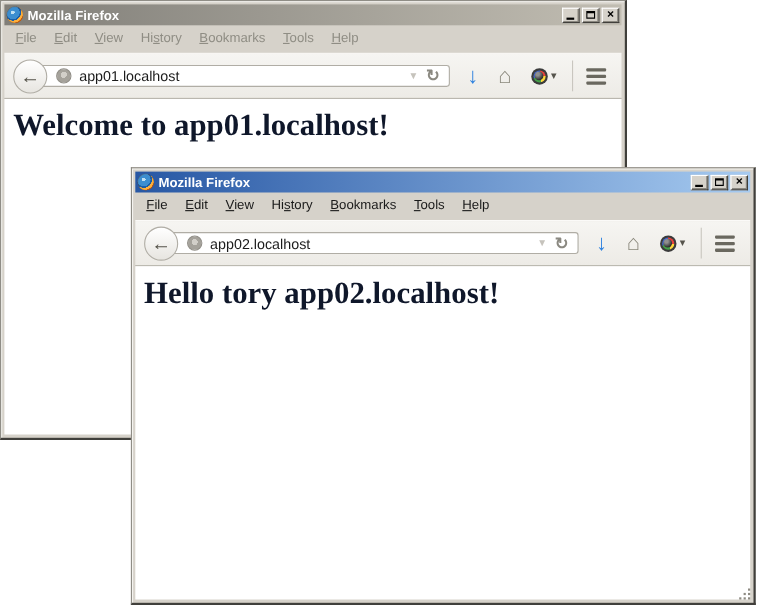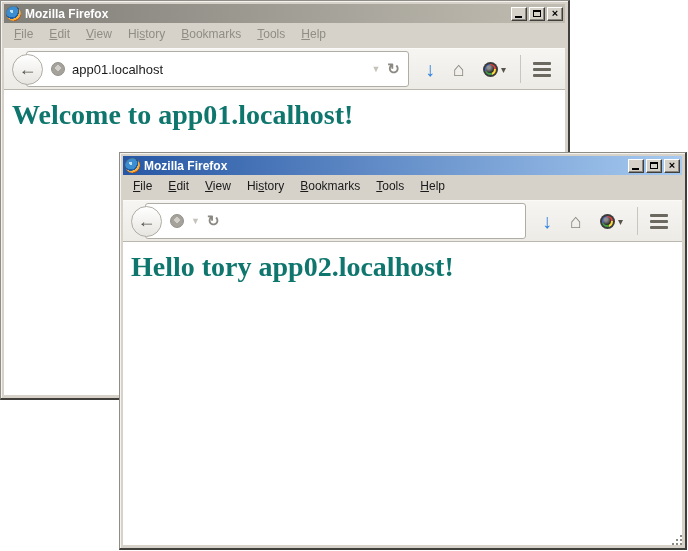--- a/index.html
+++ b/index.html
@@ -57,21 +57,21 @@
     padding:0 14px 0 8px;
   }
   .back-btn {
     width:31px; height:31px; box-sizing:border-box; border-radius:50%;
     border:1px solid #b0ada5; background:linear-gradient(#ffffff,#e7e5e0);
     color:#56544b; font-size:18px; font-weight:bold; line-height:1;
     display:flex; align-items:center; justify-content:center;
     position:relative; z-index:2; flex:0 0 auto;
   }
   .urlbar {
-    flex:1 1 auto; min-width:0; height:36px; box-sizing:border-box;
+    flex:1 1 auto; min-width:0; height:20px; box-sizing:border-box;
     margin-left:-17px; padding:0 8px 0 24px;
     background:#ffffff; border:1px solid #b0ada5; border-radius:3px;
     display:flex; align-items:center; gap:7px; position:relative; z-index:1;
   }
   .globe-icon {
     width:14px; height:14px; border-radius:50%; flex:0 0 auto; box-sizing:border-box;
     background: radial-gradient(circle at 50% 42%, #d2cfc9 0 30%, #a5a29b 31% 100%);
     border:1px solid #918e87;
   }
   .url-text { flex:1; font-size:13px; color:#1b1b1b; white-space:nowrap; overflow:hidden; }
@@ -91,21 +91,21 @@
     background:radial-gradient(circle at 35% 30%, #8f8f8f 0 20%, #2e2e2e 70%);
   }
   .addon-caret { font-size:10px; color:#56544c; }
   .tb-sep { width:1px; height:28px; background:#c9c6bf; margin-left:14px; flex:0 0 auto; }
   .hamburger { width:18px; display:flex; flex-direction:column; gap:3px; margin-left:12px; flex:0 0 auto; }
   .hamburger span { height:3px; background:#6a685f; border-radius:1px; }
 
   .page { flex:1 1 auto; background:#ffffff; overflow:hidden; }
   .page-heading {
     font-family:"Liberation Serif", "DejaVu Serif", serif;
-    font-size:28px; font-weight:bold; color:#0f766e; margin:9px 0 0 8px; white-space:nowrap;
+    font-size:28px; font-weight:bold; color:#0f172a; margin:9px 0 0 8px; white-space:nowrap;
   }
 
   .grip { position:absolute; right:2px; bottom:2px; width:12px; height:12px; }
   .grip::before {
     content:""; position:absolute; left:0; top:0; width:2px; height:2px; background:transparent;
     box-shadow: 9px 1px 0 #8d8a82, 5px 5px 0 #8d8a82, 9px 5px 0 #8d8a82,
                 1px 9px 0 #8d8a82, 5px 9px 0 #8d8a82, 9px 9px 0 #8d8a82;
   }
 </style>
 </head>
@@ -189,20 +189,21 @@
       <span class="menu-item">Hi<u>s</u>tory</span>
       <span class="menu-item"><u>B</u>ookmarks</span>
       <span class="menu-item"><u>T</u>ools</span>
       <span class="menu-item"><u>H</u>elp</span>
     </div>
 
   <div class="toolbar">
     <span class="back-btn">←</span>
     <span class="urlbar">
       <span class="globe-icon"></span>
+      <span class="url-text">app02.localhost</span>
       <span class="url-dropdown">▼</span>
       <span class="reload-icon">↻</span>
     </span>
     <span class="download-icon">↓</span>
     <span class="home-icon">⌂</span>
     <span class="addon-wrap">
       <span class="addon-icon"></span>
       <span class="addon-caret">▾</span>
     </span>
     <span class="tb-sep"></span>

